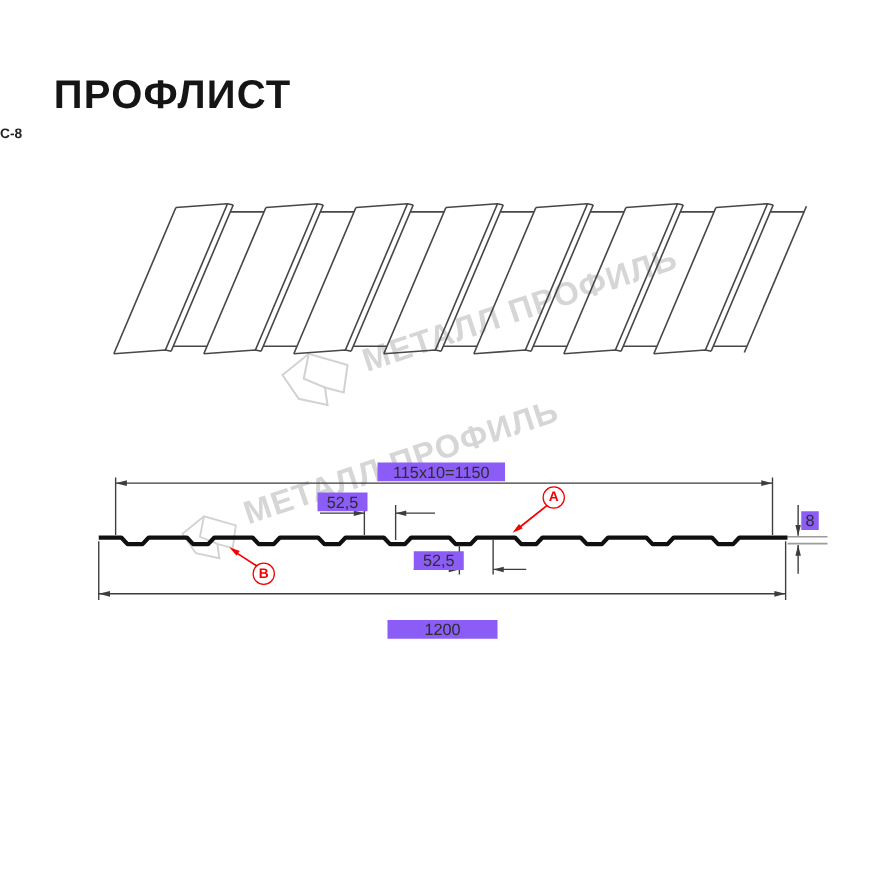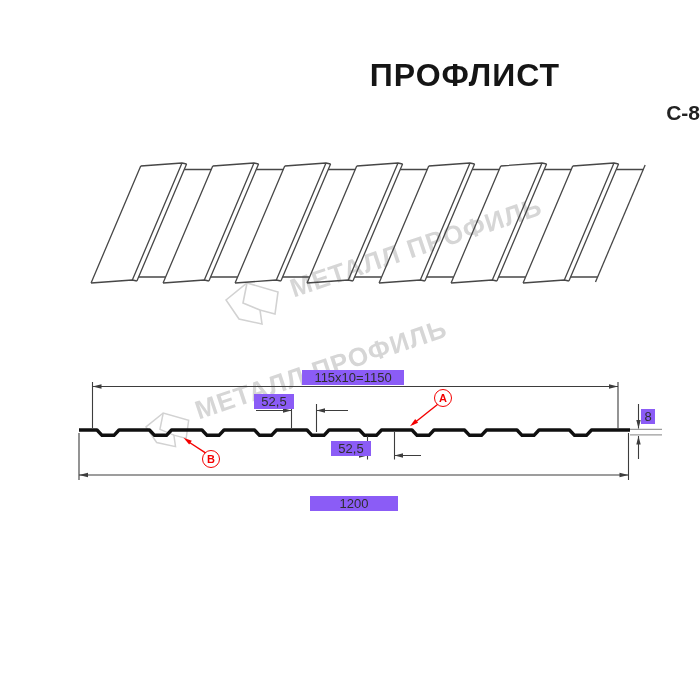--- a/index.html
+++ b/index.html
@@ -1,21 +1,21 @@
 <!DOCTYPE html>
 <html><head>
 <meta charset="utf-8">
 <style>
   html,body{margin:0;padding:0;background:#ffffff;}
   .canvas{position:relative;width:700px;height:700px;background:#ffffff;overflow:hidden;
           font-family:"Liberation Sans",sans-serif;}
-  .page-title{position:absolute;left:0;top:57px;width:560px;text-align:right;
-              font-size:32px;font-weight:bold;letter-spacing:1px;color:#151515;z-index:3;}
-  .page-subtitle{position:absolute;left:0;top:101px;width:700px;text-align:right;
-                 font-size:21px;font-weight:bold;color:#222;z-index:3;}
+  .page-title{position:absolute;left:0;top:57px;width:560px;text-align:left;
+              font-size:32px;font-weight:bold;letter-spacing:1px;color:#151515;z-index:3;padding-left:43px;}
+  .page-subtitle{position:absolute;left:0;top:101px;width:700px;text-align:left;
+                 font-size:11px;font-weight:bold;color:#222;z-index:3;}
   .footer-note{position:absolute;left:0;top:613px;width:700px;text-align:center;
                font-size:17px;font-weight:bold;letter-spacing:.6px;color:#3a3a3a;z-index:3;}
   .wm{position:absolute;white-space:nowrap;font-size:26px;font-weight:bold;
       letter-spacing:1px;color:#d6d6d6;z-index:1;transform-origin:0 50%;transform:rotate(-18.5deg);}
   .wm1{left:291px;top:274px;}
   .wm2{left:196px;top:396px;}
   svg.draw{position:absolute;left:0;top:0;z-index:2;}
   .p3d path{vector-effect:non-scaling-stroke;}
   .dim-label{position:absolute;font-size:13px;color:#2e2e2e;background:#8b5cf6;
              padding:0 1px;text-align:center;z-index:3;}

